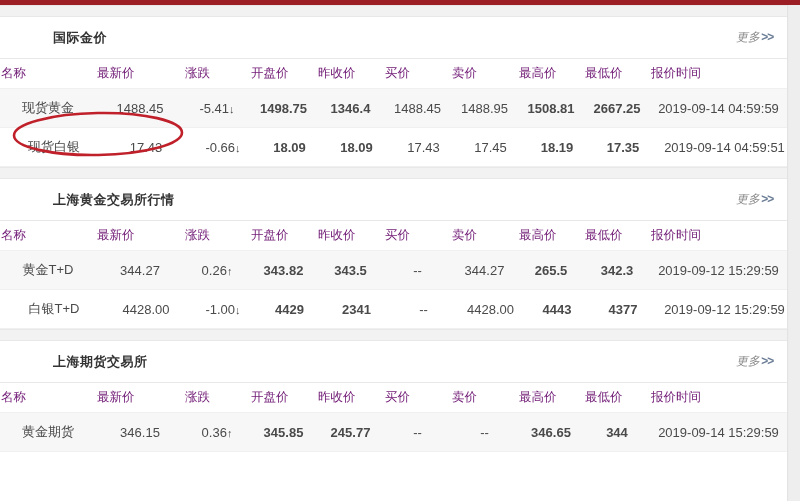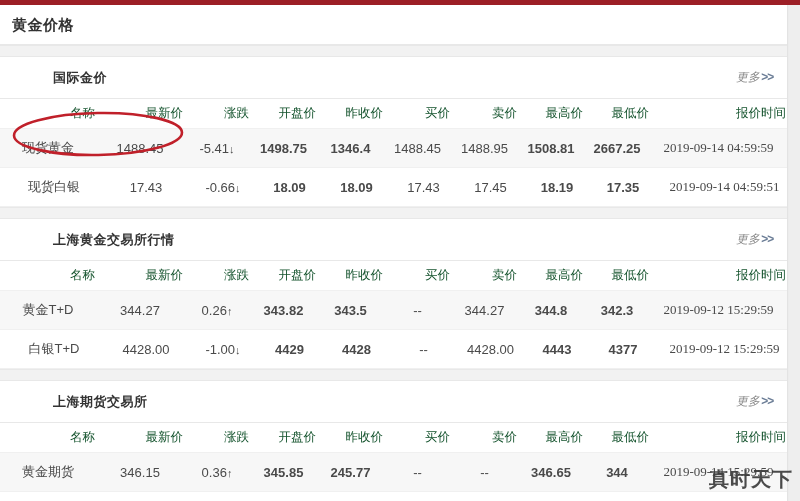--- a/index.html
+++ b/index.html
@@ -112,41 +112,41 @@
   
   table.quote {
     width: 100%;
     border-collapse: collapse;
     table-layout: fixed;
     background: #ffffff;
   }
   table.quote th {
     font-size: 12.5px;
     font-weight: normal;
-    color: #14532d;
+    color: #701a75;
     height: 27px;
-    text-align: right;
+    text-align: left;
     background: #ffffff;
     border-bottom: 1px solid #f0f0f0;
   }
   table.quote td {
     font-size: 13px;
     color: #4a4a4a;
     height: 36px;
     text-align: center;
     border-bottom: 1px solid #f0f0f0;
   }
   table.quote tr.odd td { background: #f7f7f7; }
   table.quote tr.even td { background: #ffffff; padding-left: 13px; }
 
   td.name { color: #8d8d8d; font-size: 12.5px; }
   td.up   { color: #c0392b; }
   td.down { color: #3f8049; }
   td.flat { color: #4a4a4a; font-weight: bold; }
-  td.time { color: #4a4a4a; font-size: 12.5px; white-space: nowrap; font-family: Liberation Serif, serif; }
+  td.time { color: #4a4a4a; font-size: 12.5px; white-space: nowrap; }
   td.dash { color: #9a9a9a; }
 
   .arrow { font-size: 11px; margin-left: 0px; }
 
   
   col.c-name  { width: 96px; }
   col.c-last  { width: 88px; }
   col.c-chg   { width: 66px; }
   col.c-open  { width: 67px; }
   col.c-close { width: 67px; }
@@ -185,21 +185,20 @@
 </head>
 <body>
 
 <div id="page">
 
   <div class="topbar"></div>
   <div class="right-gutter"></div>
 
   <div class="page-body">
 
-    <div class="page-title">黄金价格</div>
 
     <div id="sections-host">
         <div class="spacer"></div>
         <div class="section-head">
           <div class="section-title">国际金价</div>
           <a class="more-link"><span>更多</span><span class="chev">&gt;&gt;</span></a>
         </div>
         <table class="quote">
           <colgroup>
             <col class="c-name">
@@ -288,30 +287,30 @@
           </thead>
           <tbody>
             <tr class="odd">
               <td class="name"><span>黄金T+D</span></td>
               <td class="up"><span>344.27</span></td>
               <td class="up"><span>0.26</span><span class="arrow">↑</span></td>
               <td class="flat"><span>343.82</span></td>
               <td class="flat"><span>343.5</span></td>
               <td class="dash"><span>--</span></td>
               <td class="up"><span>344.27</span></td>
-              <td class="flat"><span>344.8</span></td>
+              <td class="flat"><span>265.5</span></td>
               <td class="flat"><span>342.3</span></td>
               <td class="time"><span>2019-09-12 15:29:59</span></td>
             </tr>
             <tr class="even">
               <td class="name"><span>白银T+D</span></td>
               <td class="down"><span>4428.00</span></td>
               <td class="down"><span>-1.00</span><span class="arrow">↓</span></td>
               <td class="flat"><span>4429</span></td>
-              <td class="flat"><span>4428</span></td>
+              <td class="flat"><span>2341</span></td>
               <td class="dash"><span>--</span></td>
               <td class="down"><span>4428.00</span></td>
               <td class="flat"><span>4443</span></td>
               <td class="flat"><span>4377</span></td>
               <td class="time"><span>2019-09-12 15:29:59</span></td>
             </tr>
           </tbody>
         </table>
         <div class="spacer"></div>
         <div class="section-head">
@@ -361,15 +360,14 @@
           </tbody>
         </table>
       </div>
 
   </div>
 
   <svg class="annot-ellipse" viewBox="0 0 176 48" xmlns="http://www.w3.org/2000/svg">
     <ellipse cx="88" cy="24" rx="84" ry="21" fill="none" stroke="#c0202a" stroke-width="2.6" transform="rotate(-1 88 24)"></ellipse>
   </svg>
 
-  <div class="watermark">真时天下</div>
 
 </div>
 
 </body></html>

